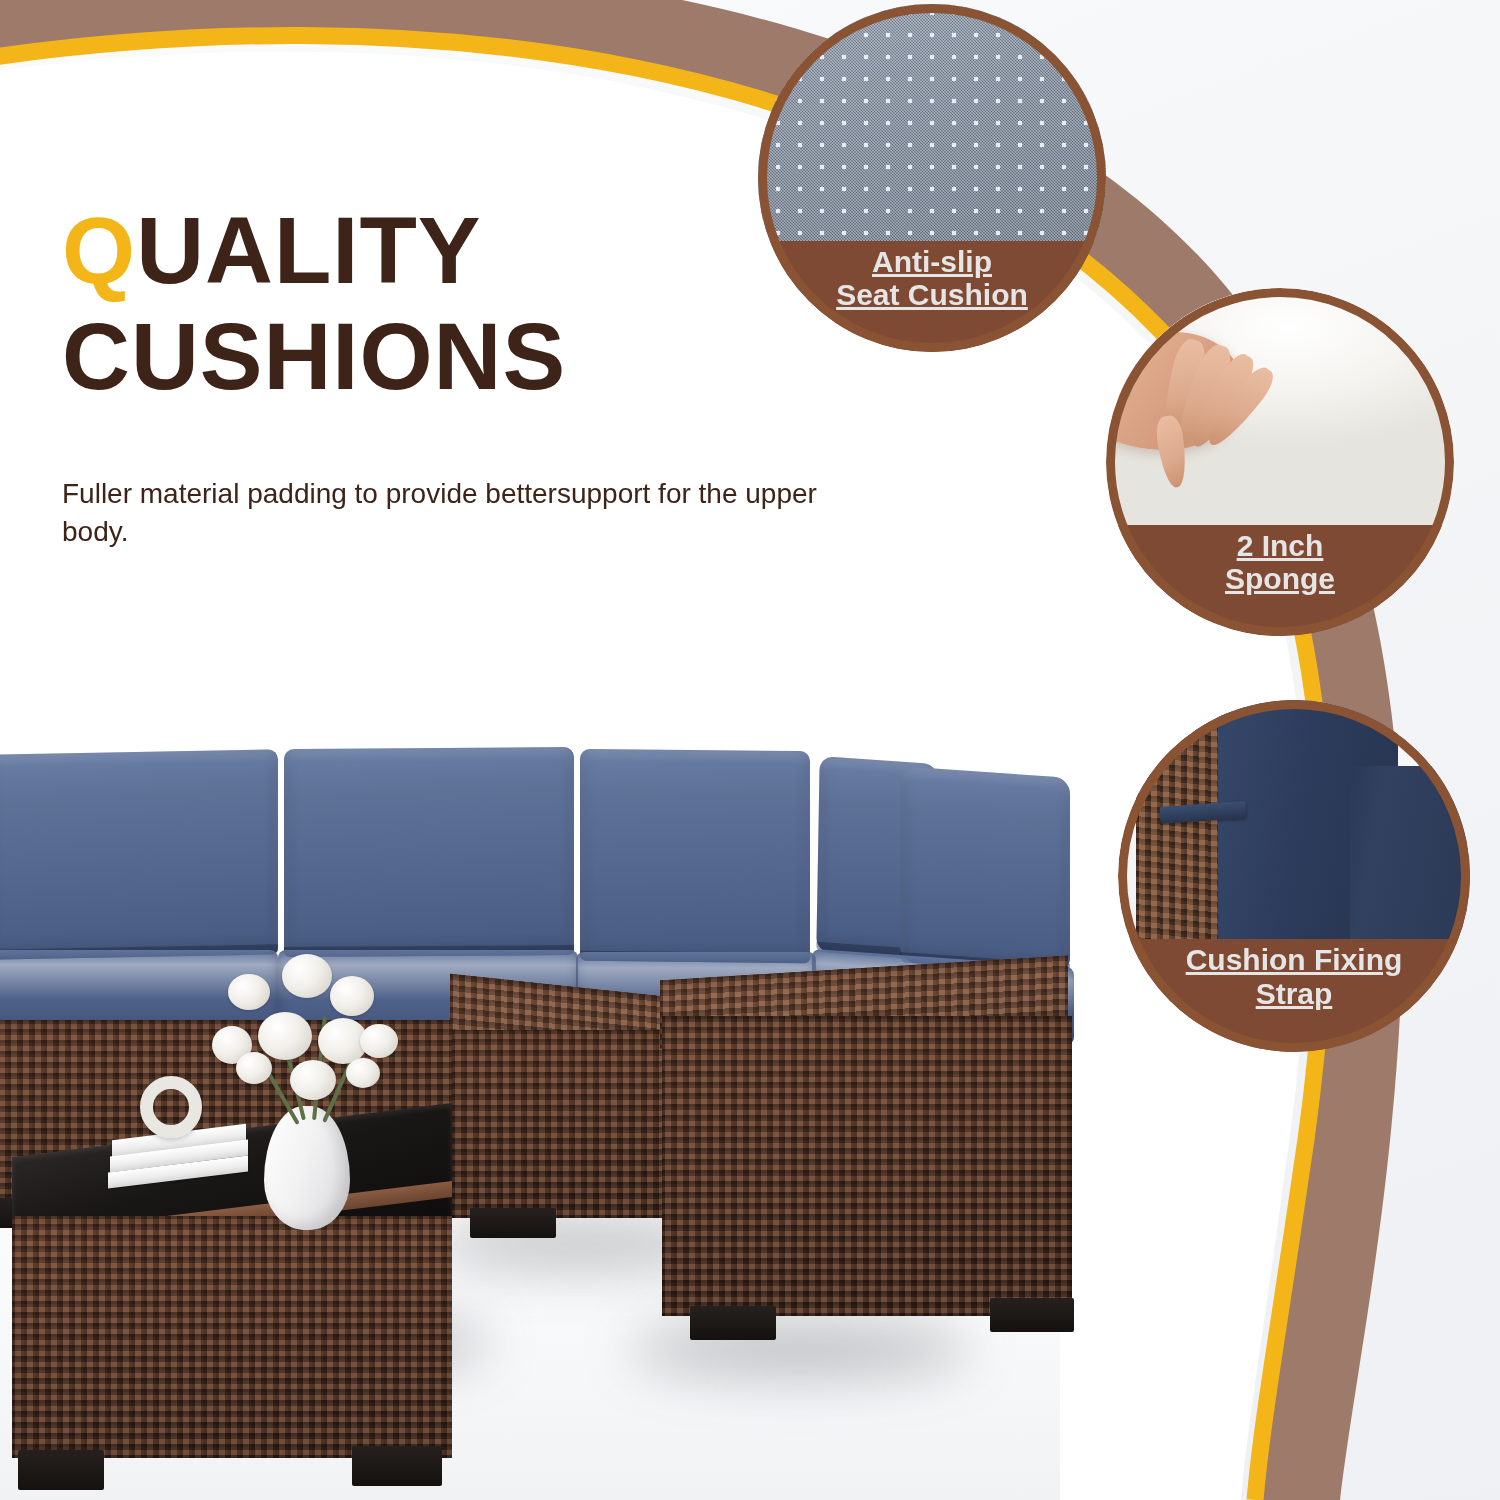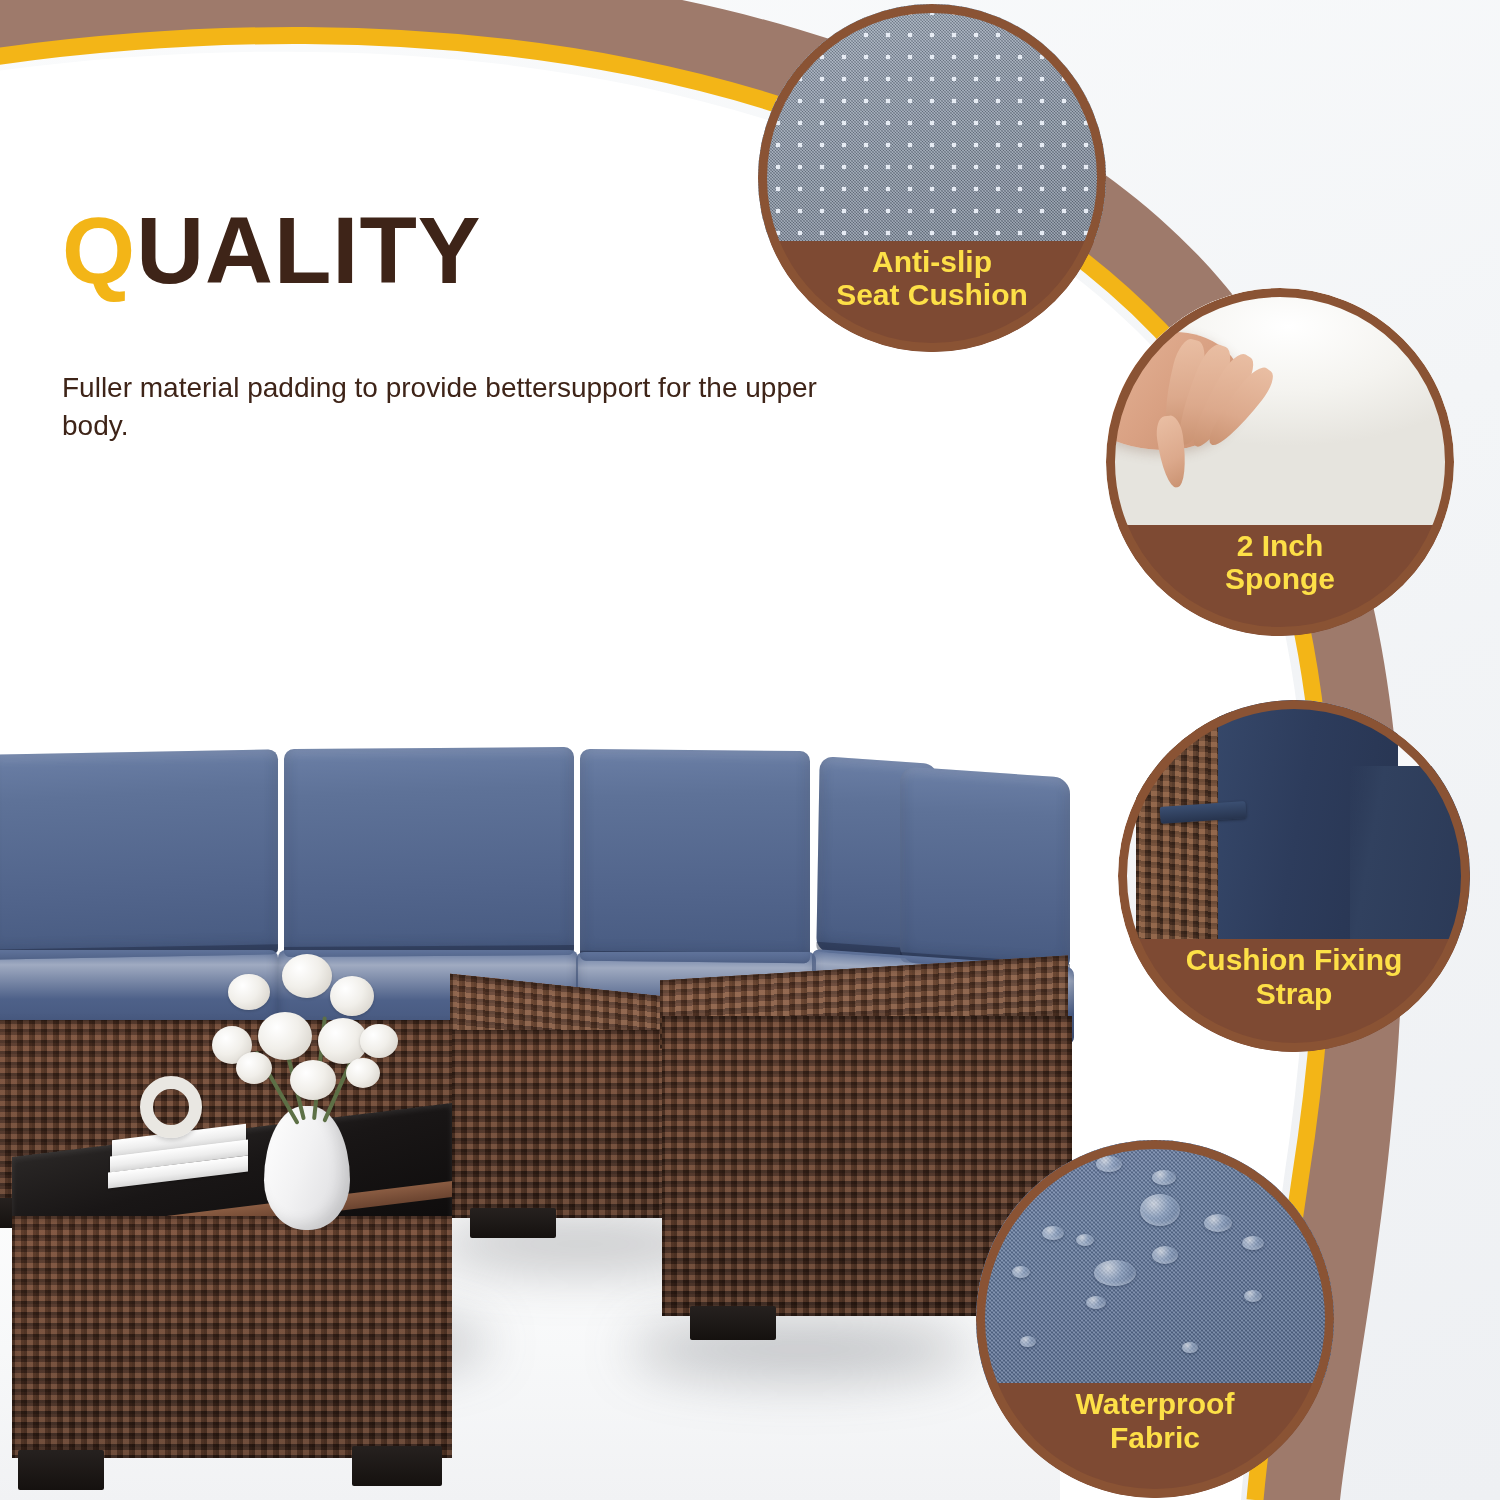--- a/index.html
+++ b/index.html
@@ -123,22 +123,22 @@
     position:absolute; inset:0; border-radius:50%;
     border:9px solid #8A5334; box-sizing:border-box; z-index:5; pointer-events:none;
   }
   .callout .media { position:absolute; left:0; top:0; right:0; height:68%; overflow:hidden; }
   .callout .labelband {
     position:absolute; left:0; right:0; bottom:0; height:32%;
     background:#7E4A33; display:flex; align-items:flex-start; justify-content:center;
     padding-top:4px;
   }
   .callout .labeltext {
-    color:#fde047; font-size:30px; line-height:1.12; font-weight:700;
-    text-align:center; white-space:pre-line; padding:0 10px;
+    color:#e5e5e5; font-size:30px; line-height:1.12; font-weight:700;
+    text-align:center; white-space:pre-line; padding:0 10px;text-decoration:underline;
   }
 
   
   .tex-antislip {
     position:absolute; inset:-10%;
     background-color:#7C8798;
     background-image:
       radial-gradient(circle at 50% 50%, rgba(235,240,248,.95) 0 2.2px, rgba(60,72,92,.0) 2.6px),
       repeating-linear-gradient(45deg, rgba(255,255,255,.16) 0 1px, rgba(0,0,0,.14) 1px 2px),
       repeating-linear-gradient(-45deg, rgba(255,255,255,.13) 0 1px, rgba(0,0,0,.11) 1px 2px),
@@ -188,20 +188,21 @@
       <path d="M -40,62 C 420,-10 900,60 1160,330 C 1330,505 1352,850 1300,1180 C 1280,1320 1262,1420 1255,1500 L 1340,1500 C 1352,1400 1378,1270 1392,1120 C 1424,790 1392,470 1210,268 C 960,-8 420,-90 -40,-4 Z" fill="#9E7A6B"></path>
 
       <path d="M -40,62 C 420,-10 900,60 1160,330 C 1330,505 1352,850 1300,1180 C 1280,1320 1262,1420 1255,1500" fill="none" stroke="#F3B517" stroke-width="17"></path>
 
       <path d="M -40,76 C 420,8 890,78 1148,342 C 1312,512 1334,850 1284,1178 C 1266,1316 1248,1420 1241,1500 L -40,1500 Z" fill="#ffffff" opacity="0.97"></path>
     </svg>
   </div>
 
   <div class="headline-block">
     <div class="headline-line l1"><span class="cap-gold">Q</span><span>UALITY</span></div>
+    <div class="headline-line l2">CUSHIONS</div>
     <div class="subtitle">Fuller material padding to provide bettersupport for the upper body.</div>
   </div>
 
   <div class="scene">
     <div class="floor"></div>
 
     <div class="shadow-soft" style="left:60px; top:690px; width:430px; height:66px;"></div>
     <div class="shadow-soft" style="left:430px; top:598px; width:300px; height:52px;"></div>
     <div class="shadow-soft" style="left:630px; top:700px; width:340px; height:58px;"></div>
 
@@ -309,38 +310,14 @@
                   background:linear-gradient(180deg,#3B4F72 0%,#27344E 100%); border-radius:3px;
                   transform:rotate(-4deg); box-shadow:0 1px 3px rgba(0,0,0,.4);"></div>
     </div>
     <div class="labelband">
       <div class="labeltext">Cushion Fixing
 Strap</div>
     </div>
     <div class="ring"></div>
   </div>
 
-  <div class="callout" style="left:976px; top:1140px; width:358px; height:358px;">
-    <div class="media">
-      <div class="tex-waterproof"></div>
-      <div class="droplet" style="left:120px; top:16px; width:26px; height:16px;"></div>
-      <div class="droplet" style="left:176px; top:30px; width:24px; height:15px;"></div>
-      <div class="droplet" style="left:164px; top:54px; width:40px; height:32px;"></div>
-      <div class="droplet" style="left:228px; top:74px; width:28px; height:18px;"></div>
-      <div class="droplet" style="left:66px; top:86px; width:22px; height:14px;"></div>
-      <div class="droplet" style="left:100px; top:94px; width:18px; height:12px;"></div>
-      <div class="droplet" style="left:266px; top:96px; width:22px; height:14px;"></div>
-      <div class="droplet" style="left:176px; top:106px; width:26px; height:18px;"></div>
-      <div class="droplet" style="left:118px; top:120px; width:42px; height:26px;"></div>
-      <div class="droplet" style="left:36px; top:126px; width:18px; height:12px;"></div>
-      <div class="droplet" style="left:110px; top:156px; width:20px; height:13px;"></div>
-      <div class="droplet" style="left:268px; top:150px; width:18px; height:12px;"></div>
-      <div class="droplet" style="left:44px; top:196px; width:16px; height:11px;"></div>
-      <div class="droplet" style="left:206px; top:202px; width:16px; height:11px;"></div>
-    </div>
-    <div class="labelband">
-      <div class="labeltext">Waterproof
-Fabric</div>
-    </div>
-    <div class="ring"></div>
-  </div>
 
 </div>
 
 </body></html>

